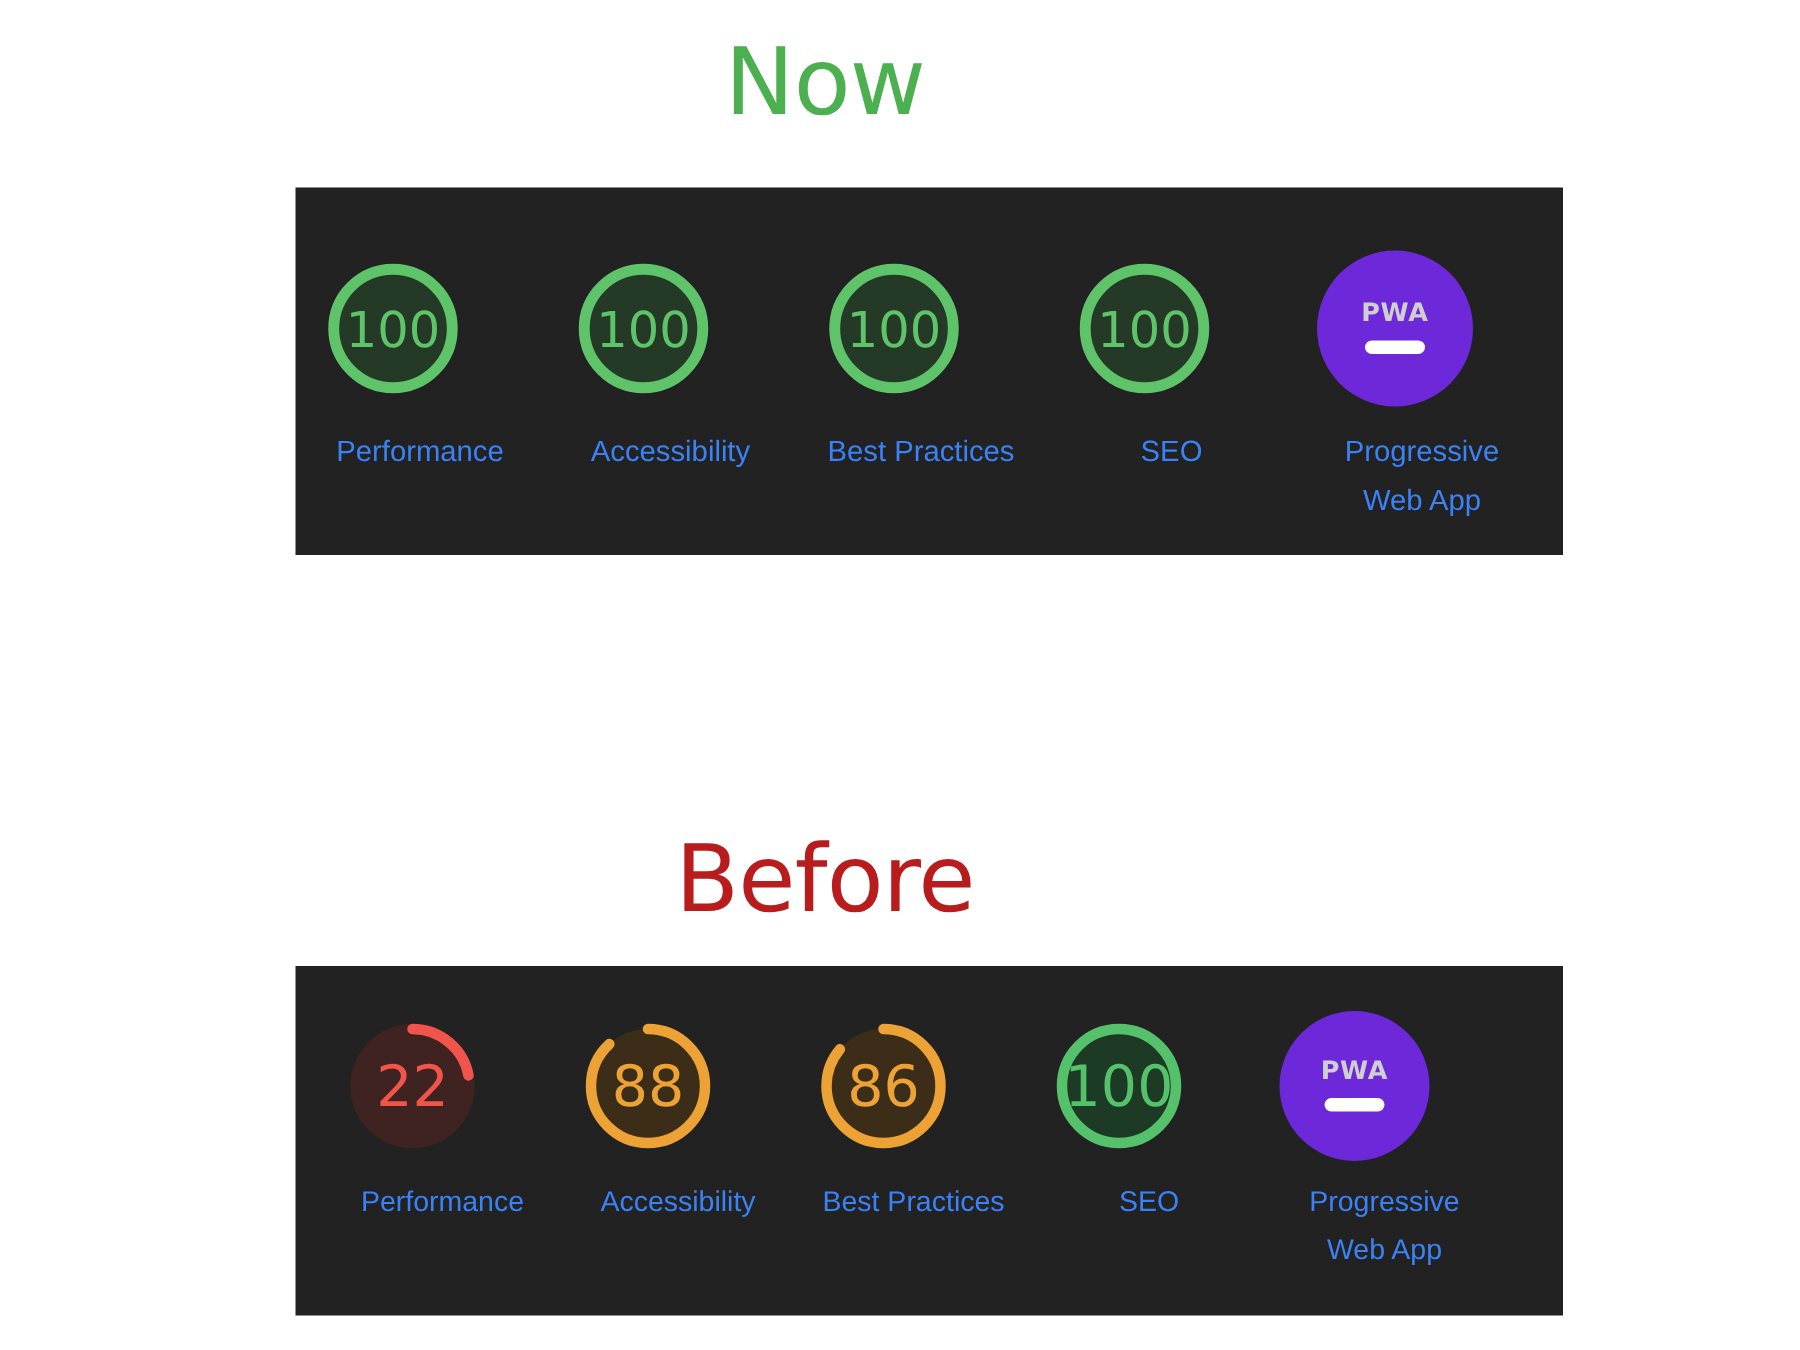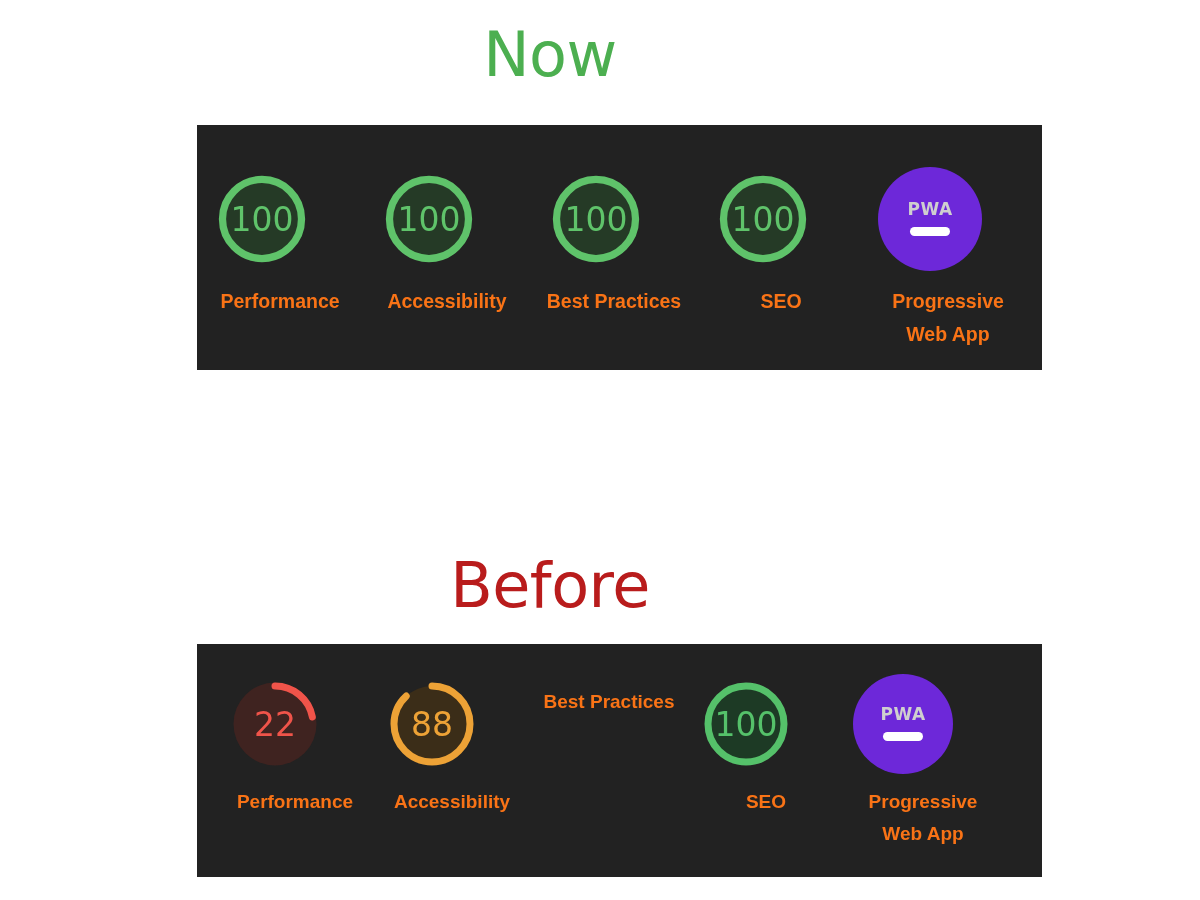--- a/index.html
+++ b/index.html
@@ -93,30 +93,30 @@
     width: 100%; height: 100%;
     display: flex;
     align-items: center;
     justify-content: center;
     font-family: "DejaVu Sans", sans-serif;
     font-size: 33px;
     line-height: 1;
     letter-spacing: 0px;
     user-select: none;
   }
-  #panel-before .gauge-value { font-size: 33px; }
+  #panel-before .gauge-value { font-size: 38px; }
 
   .gauge-label {
     margin-top: 14px;
-    color: #f97316;
+    color: #3b82f6;
     font-size: 19.5px;
     line-height: 1.7;
     text-align: center;
     font-family: "Liberation Sans", sans-serif;
-    font-weight: 700;
+    font-weight: 400;
     user-select: none;
     max-width: 140px;
   }
   #panel-before .gauge-label { margin-top: 12px; font-size: 19px; }
 
   
   .pwa-badge {
     position: relative;
     border-radius: 50%;
     background: #6d28d9;
@@ -232,20 +232,27 @@
           <svg viewBox="0 0 100 100">
             <circle cx="50" cy="50" r="38" fill="#3b2d18" stroke="none"></circle>
             <circle cx="50" cy="50" r="38" fill="none" stroke="#eda236" stroke-width="7" stroke-linecap="round" stroke-dasharray="210.1 28.7" stroke-dashoffset="0" transform="rotate(-90 50 50)"></circle>
           </svg>
           <div class="gauge-value" style="color:#eda236">88</div>
         </div>
         <div class="gauge-label">Accessibility</div>
       </div>
 
       <div class="gauge-item">
+        <div class="gauge-ring">
+          <svg viewBox="0 0 100 100">
+            <circle cx="50" cy="50" r="38" fill="#3b2d18" stroke="none"></circle>
+            <circle cx="50" cy="50" r="38" fill="none" stroke="#eda236" stroke-width="7" stroke-linecap="round" stroke-dasharray="205.3 33.4" stroke-dashoffset="0" transform="rotate(-90 50 50)"></circle>
+          </svg>
+          <div class="gauge-value" style="color:#eda236">86</div>
+        </div>
         <div class="gauge-label">Best Practices</div>
       </div>
 
       <div class="gauge-item">
         <div class="gauge-ring">
           <svg viewBox="0 0 100 100">
             <circle cx="50" cy="50" r="38" fill="#1d3a25" stroke="none"></circle>
             <circle cx="50" cy="50" r="38" fill="none" stroke="#55c16a" stroke-width="7" stroke-linecap="round" stroke-dasharray="238.76 238.76" stroke-dashoffset="0" transform="rotate(-90 50 50)"></circle>
           </svg>
           <div class="gauge-value" style="color:#55c16a">100</div>

